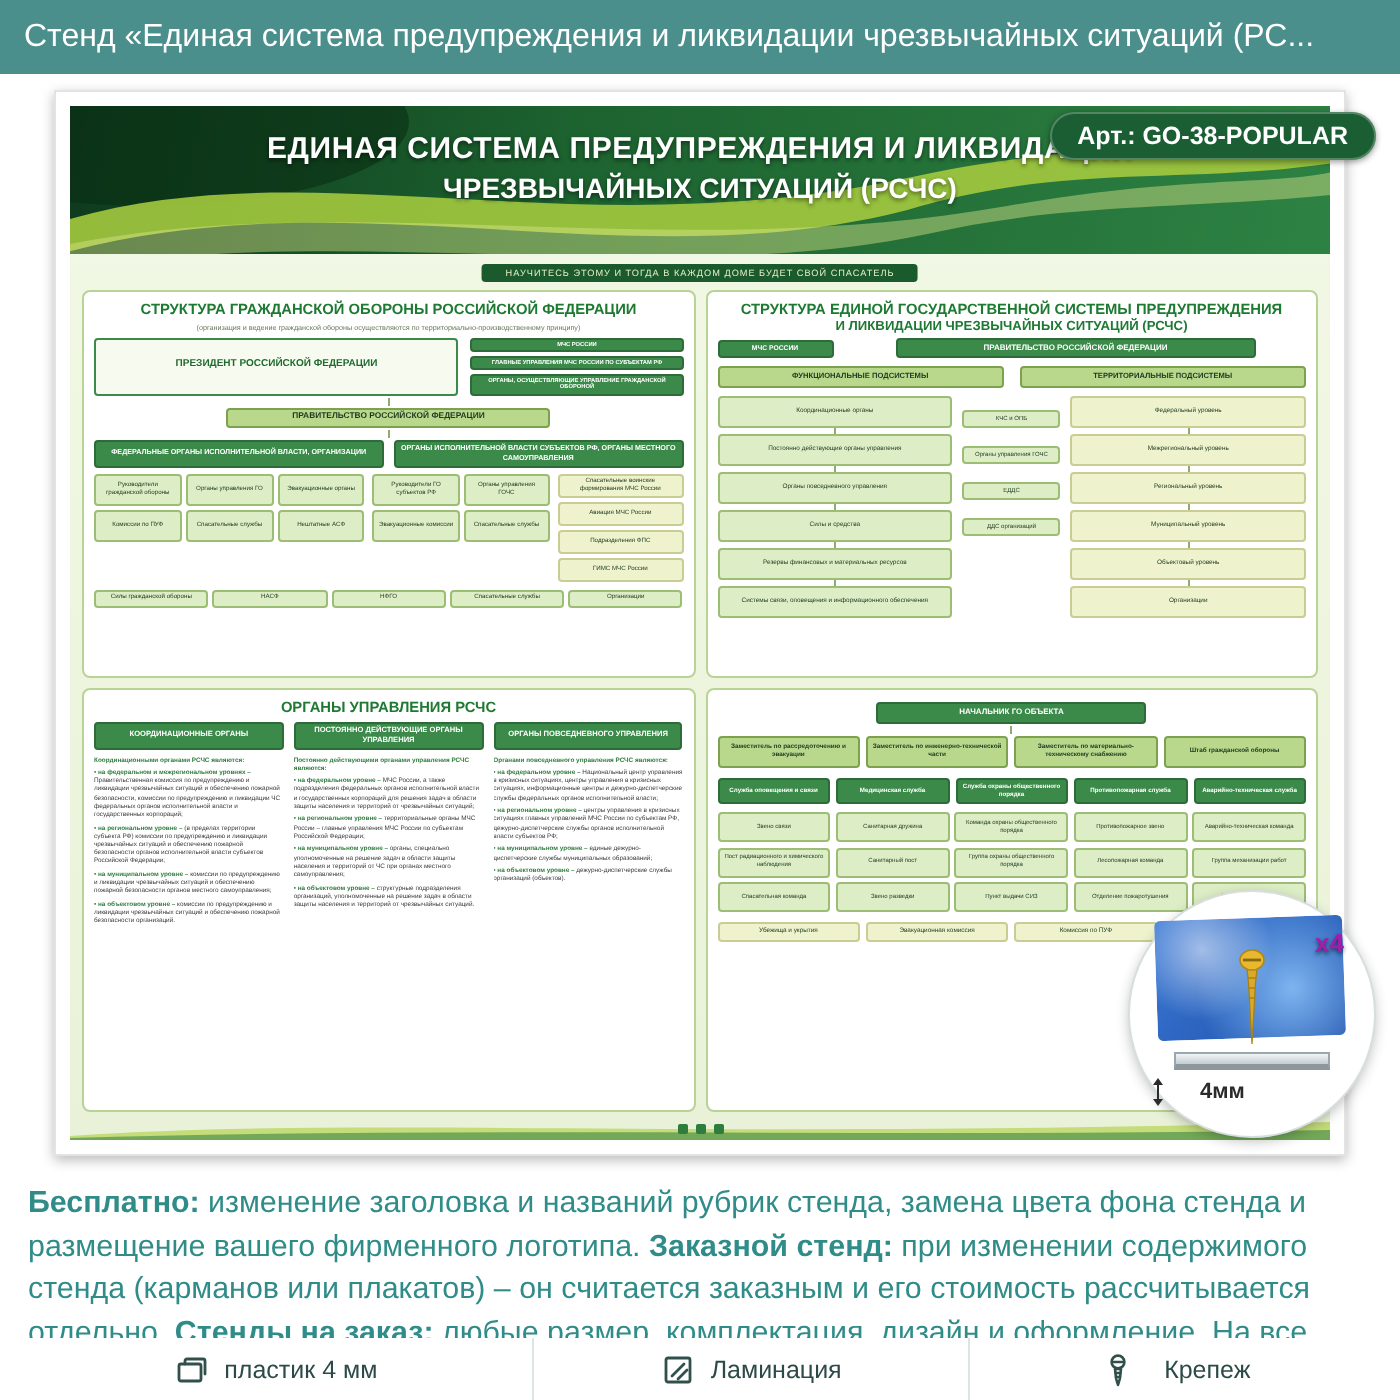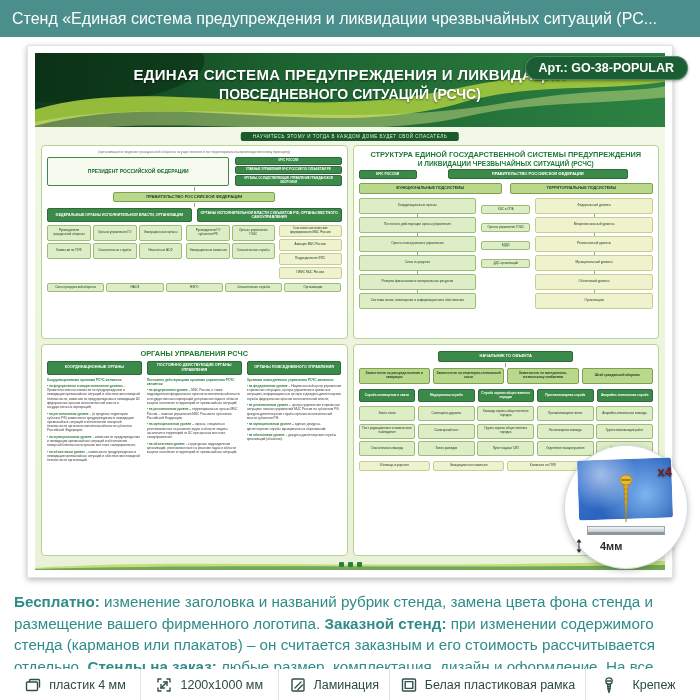--- a/index.html
+++ b/index.html
@@ -107,21 +107,21 @@
              box-shadow:0 1px 3px rgba(0,0,0,.4), inset 0 0 0 1px rgba(255,255,255,.25);}
 
   
   .mount-badge{position:absolute;left:565px;top:446px;width:122px;height:122px;border-radius:50%;
                background:#fff;z-index:7;box-shadow:0 0 0 1px #d7dee0,0 2px 7px rgba(0,0,0,.3);}
   .mb-photo{position:absolute;left:13px;top:13px;width:94px;height:60px;border-radius:3px;
             transform:rotate(-2deg);
             background:radial-gradient(circle at 25% 25%,rgba(255,255,255,.55),transparent 42%),
                        radial-gradient(circle at 72% 60%,#7db4ef,transparent 62%),
                        linear-gradient(135deg,#3a79d6,#1e4fa8);}
-  .mb-x4{position:absolute;right:15px;top:18px;color:#7f1d1d;font-weight:bold;font-size:13px;
+  .mb-x4{position:absolute;right:15px;top:18px;color:#a21caf;font-weight:bold;font-size:13px;
          text-shadow:0 1px 2px rgba(0,0,0,.65);z-index:3;margin-left:28px;}
   .mb-screw{position:absolute;left:50%;top:28px;transform:translateX(-50%);z-index:2;}
   .mb-slab{position:absolute;left:22px;top:80px;width:78px;height:9px;
            background:linear-gradient(#f2f5f6,#c3ccd1);border:1px solid #9aa7ad;
            border-bottom:3px solid #8d989e;box-sizing:border-box;}
   .mb-dim{position:absolute;left:10px;top:93px;display:flex;align-items:center;gap:17px;z-index:3;}
   .mb-dim span{font-size:11px;font-weight:bold;color:#2b2b2b;}
 
   
   .desc{position:absolute;left:14px;right:14px;top:591px;margin:0;color:#2f8c89;
@@ -150,29 +150,30 @@
     <div class="poster-inner">
 
       <div class="p-header">
         <svg viewBox="0 0 632 74" preserveAspectRatio="none">
           <ellipse cx="40" cy="8" rx="130" ry="42" fill="#0a2c12" opacity="0.55"></ellipse>
           <path d="M-5,58 C120,20 250,72 420,36 C520,14 590,24 637,12 L637,28 C560,40 500,28 420,52 C280,88 140,34 -5,74 Z" fill="#a3c93e" opacity="0.9"></path>
           <path d="M-5,70 C140,40 300,80 470,50 C560,34 610,40 637,32 L637,44 C560,52 500,48 430,64 C300,92 120,56 -5,84 Z" fill="#d9e48a" opacity="0.45"></path>
         </svg>
         <div class="p-title">
           <div class="l1">ЕДИНАЯ СИСТЕМА ПРЕДУПРЕЖДЕНИЯ И ЛИКВИДАЦИИ</div>
-          <div class="l2">ПОВСЕДНЕВНОГО СИТУАЦИЙ (РСЧС)</div>
+          <div class="l2">ЧРЕЗВЫЧАЙНЫХ СИТУАЦИЙ (РСЧС)</div>
         </div>
       </div>
 
       <div class="motto">НАУЧИТЕСЬ ЭТОМУ И ТОГДА В КАЖДОМ ДОМЕ БУДЕТ СВОЙ СПАСАТЕЛЬ</div>
 
       <div class="panels">
 
         <section class="panel">
+          <h3>СТРУКТУРА ГРАЖДАНСКОЙ ОБОРОНЫ РОССИЙСКОЙ ФЕДЕРАЦИИ</h3>
           <div class="p-sub">(организация и ведение гражданской обороны осуществляются по территориально-производственному принципу)</div>
           <div class="rowA">
             <div class="bx outline president">ПРЕЗИДЕНТ РОССИЙСКОЙ ФЕДЕРАЦИИ</div>
             <div class="sidecol">
               <div class="bx dark">МЧС РОССИИ</div>
               <div class="bx dark">ГЛАВНЫЕ УПРАВЛЕНИЯ МЧС РОССИИ ПО СУБЪЕКТАМ РФ</div>
               <div class="bx dark">ОРГАНЫ, ОСУЩЕСТВЛЯЮЩИЕ УПРАВЛЕНИЕ ГРАЖДАНСКОЙ ОБОРОНОЙ</div>
             </div>
           </div>
           <div class="vconn"></div>
@@ -365,41 +366,26 @@
   <p class="desc"><b>Бесплатно:</b><span> изменение заголовка и названий рубрик стенда, замена цвета фона стенда и размещение вашего фирменного логотипа. </span><b>Заказной стенд:</b><span> при изменении содержимого стенда (карманов или плакатов) – он считается заказным и его стоимость рассчитывается отдельно. </span><b>Стенды на заказ:</b><span> любые размер, комплектация, дизайн и оформление. На все изготовленные стенды даем 2 года гарантии. Выгодно, эстетично и надежно!</span></p>
 
   <div class="footbar">
     <div class="fb-item fb1">
       <svg width="18" height="18" viewBox="0 0 18 18" fill="none" stroke="#31504c" stroke-width="1.4" stroke-linecap="round" stroke-linejoin="round">
         <rect x="2.5" y="6" width="11" height="8.5" rx="1"></rect>
         <path d="M5.5 6 V4.5 a1 1 0 0 1 1-1 h8 a1 1 0 0 1 1 1 V11"></path>
       </svg>
       <span>пластик 4 мм</span>
     </div>
-    <div class="fb-item fb2">
-      <svg width="18" height="18" viewBox="0 0 18 18" fill="none" stroke="#31504c" stroke-width="1.4" stroke-linecap="round" stroke-linejoin="round">
-        <path d="M3 6 V3 h3 M12 3 h3 v3 M15 12 v3 h-3 M6 15 H3 v-3"></path>
-        <path d="M6 12 L12 6"></path>
-        <path d="M6 8.5 V12 h3.5 M12 9.5 V6 H8.5"></path>
-      </svg>
-      <span>1200x1000 мм</span>
-    </div>
     <div class="fb-item fb3">
       <svg width="18" height="18" viewBox="0 0 18 18" fill="none" stroke="#31504c" stroke-width="1.4" stroke-linecap="round" stroke-linejoin="round">
         <rect x="3" y="3" width="12" height="12" rx="1"></rect>
         <path d="M6 12 L12 6 M9 13.5 L13.5 9"></path>
       </svg>
       <span>Ламинация</span>
-    </div>
-    <div class="fb-item fb4">
-      <svg width="18" height="18" viewBox="0 0 18 18" fill="none" stroke="#31504c" stroke-width="1.4" stroke-linejoin="round">
-        <rect x="2.5" y="3" width="13" height="12" rx="1"></rect>
-        <rect x="5.2" y="5.6" width="7.6" height="6.8"></rect>
-      </svg>
-      <span>Белая пластиковая рамка</span>
     </div>
     <div class="fb-item fb5">
       <svg width="18" height="18" viewBox="0 0 18 18" fill="none" stroke="#31504c" stroke-width="1.3" stroke-linecap="round" stroke-linejoin="round">
         <circle cx="9" cy="5" r="3.2"></circle>
         <path d="M6.8 5 h4.4"></path>
         <path d="M7.5 8.5 h3 l-0.6 5 L9 16.5 l-0.9 -3 z"></path>
         <path d="M7.8 10.5 h2.4 M8 12.5 h2"></path>
       </svg>
       <span>Крепеж</span>
     </div>

